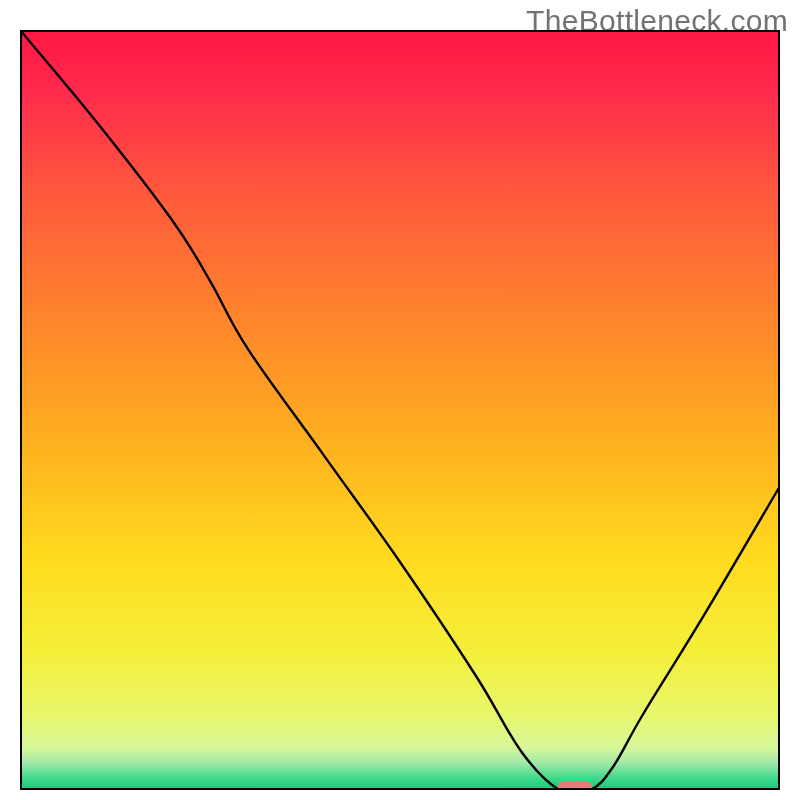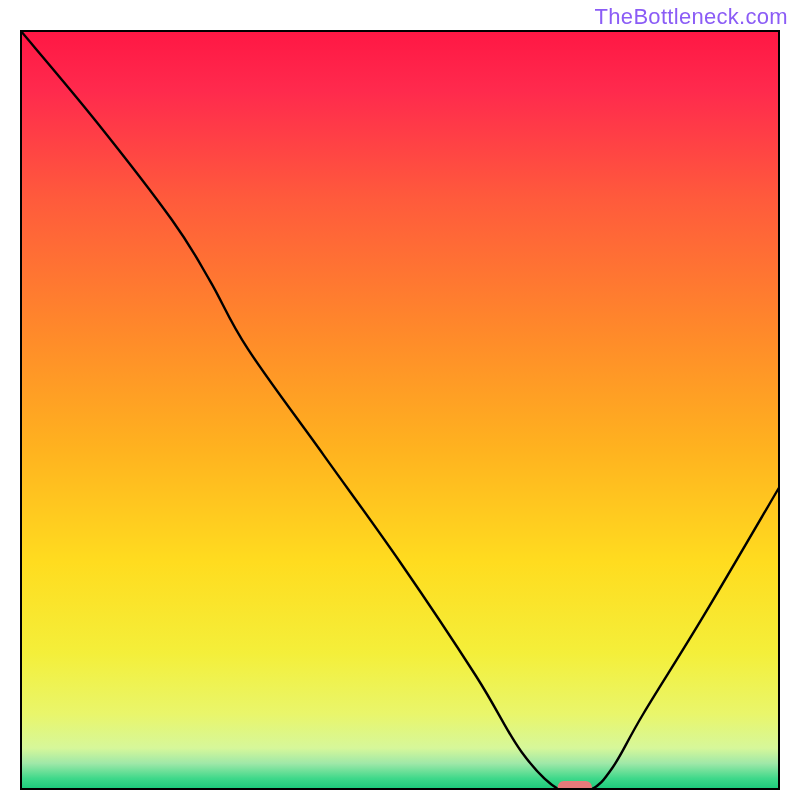--- a/index.html
+++ b/index.html
@@ -13,22 +13,22 @@
   }
   .stage {
     position: relative;
     width: 800px;
     height: 800px;
   }
   .watermark {
     position: absolute;
     top: 4px;
     right: 12px;
-    color: #8b5cf6;
-    font-size: 22px;
+    color: #737373;
+    font-size: 30px;
     font-weight: 500;
     letter-spacing: 0.3px;
     user-select: none;
     text-align: right;
   }
   .plot-frame {
     position: absolute;
     left: 20px;
     top: 30px;
     width: 760px;

